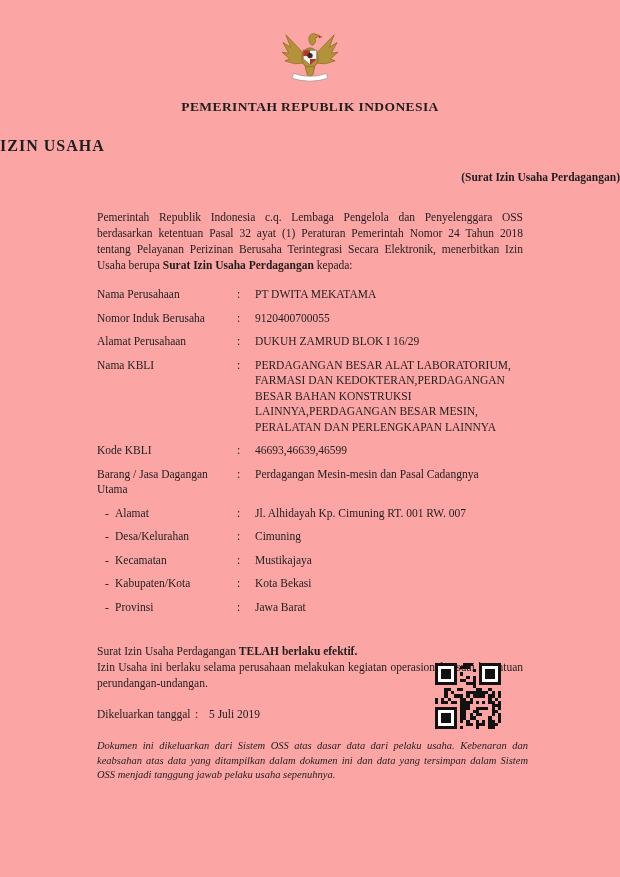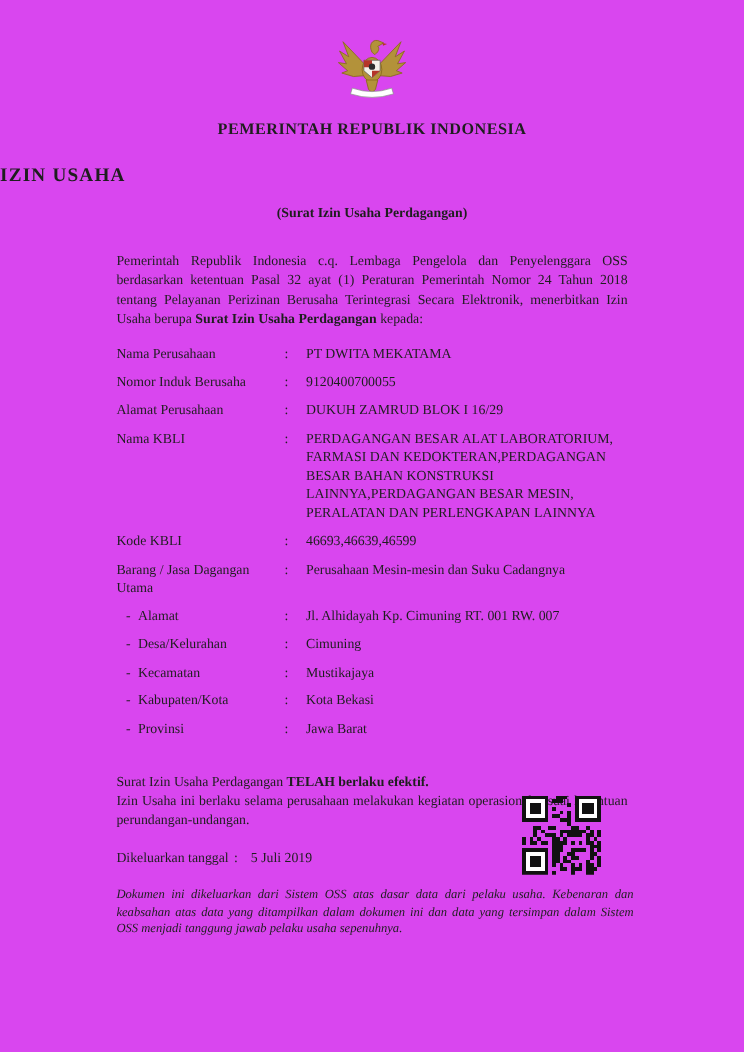--- a/index.html
+++ b/index.html
@@ -1,21 +1,21 @@
 <!DOCTYPE html>
 <html><head>
 <meta charset="utf-8">
 <style>
   * { margin: 0; padding: 0; box-sizing: border-box; }
   html, body { background: #ffffff; }
   .page {
     position: relative;
     width: 620px;
     height: 877px;
-    background: #d946ef;
+    background: #fca5a5;
     font-family: "Liberation Serif", serif;
     color: #1e1e1e;
     overflow: hidden;
   }
   .content { margin: 12px 97px; }
 
   .emblem-wrap { padding-top: 26px; text-align: center; }
   .emblem-wrap svg { display: inline-block; }
 
   .gov-title {
@@ -27,21 +27,21 @@
   }
   .doc-title {
     margin-top: 22px;
     text-align: left;
     font-weight: bold;
     font-size: 16px;
     letter-spacing: 1px;
   }
   .doc-subtitle {
     margin-top: 16px;
-    text-align: center;
+    text-align: right;
     font-weight: bold;
     font-size: 11.5px;
   }
 
   .intro {
     margin-top: 26px;
     font-size: 11.5px;
     line-height: 16px;
     text-align: justify;
   }
@@ -164,21 +164,21 @@
 
       <div class="row">
         <span>Kode KBLI</span>
         <span class="colon">:</span>
         <span>46693,46639,46599</span>
       </div>
 
       <div class="row">
         <span>Barang / Jasa Dagangan Utama</span>
         <span class="colon">:</span>
-        <span>Perusahaan Mesin-mesin dan Suku Cadangnya</span>
+        <span>Perdagangan Mesin-mesin dan Pasal Cadangnya</span>
       </div>
 
 
       <div class="subrow">
         <span>-</span>
         <span>Alamat</span>
         <span class="colon">:</span>
         <span>Jl. Alhidayah Kp. Cimuning RT. 001 RW. 007</span>
       </div>
 

